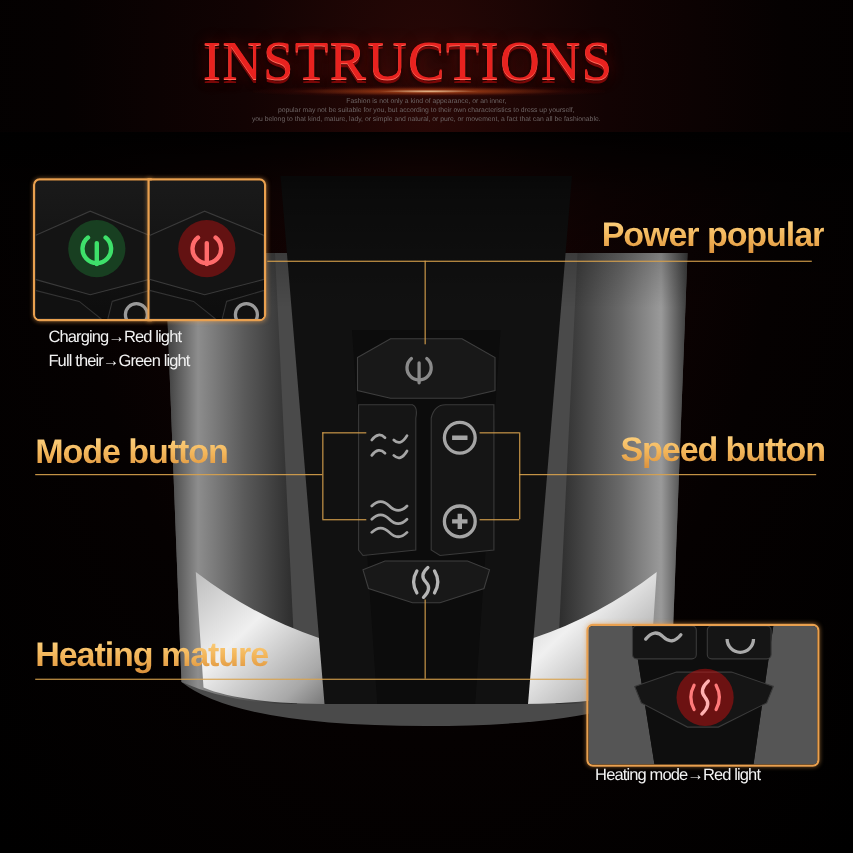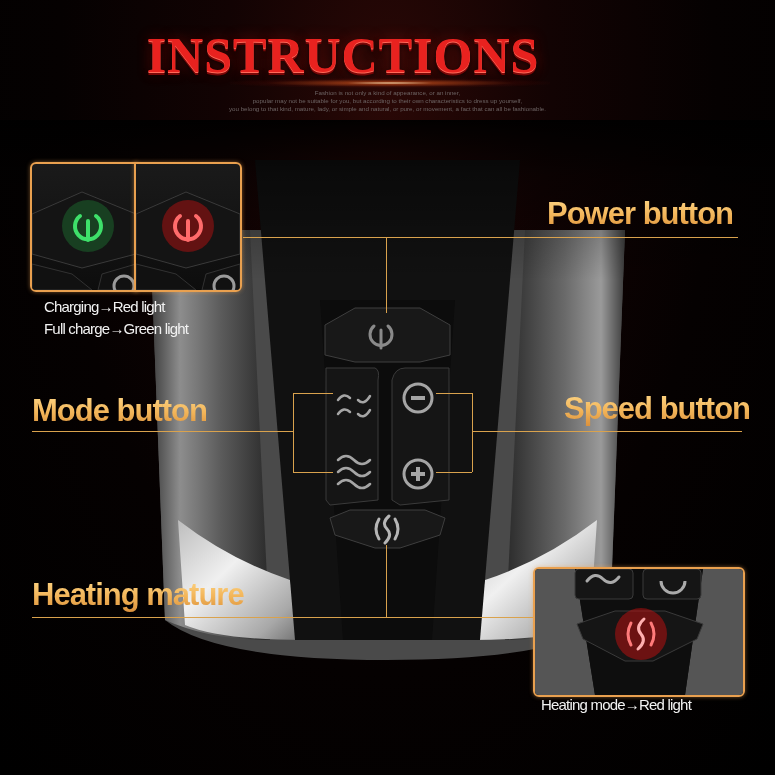--- a/index.html
+++ b/index.html
@@ -3,23 +3,24 @@
 <meta charset="utf-8">
 <style>
   html, body { margin:0; padding:0; background:#000; }
   #stage {
     position:relative; width:775px; height:775px; overflow:hidden;
     background: radial-gradient(ellipse at 50% 12%, #2a0806 0%, #120303 30%, #050101 60%, #000 100%);
     font-family:"Liberation Sans", sans-serif;
   }
   .title {
     position:absolute; left:0; top:26px; width:686px; text-align:center;
-    font-family:"Liberation Serif", serif; font-weight:bold; font-size:50px; letter-spacing:1px;
+    font-family:"Liberation Serif", serif; font-weight:normal; font-size:50px; letter-spacing:1px;
     color:#e8221f;
     text-shadow: 0 1px 0 #ff6a5a, 0 3px 0 #7a0707, 0 4px 6px rgba(0,0,0,.9), 0 0 14px rgba(255,30,20,.35);
+    padding-left: 28px;
   }
   .title-glow {
     position:absolute; left:230px; top:78px; width:320px; height:10px;
     background: radial-gradient(ellipse at center, rgba(255,210,160,.9) 0%, rgba(230,90,30,.5) 20%, rgba(120,20,10,.15) 55%, transparent 75%);
   }
   .subtitle {
     position:absolute; left:0; top:89px; width:775px; text-align:center;
     font-size:6.2px; line-height:8px; color:#6d6464;
   }
   
@@ -140,21 +141,21 @@
   <div class="callout-line" style="left:293px;top:472px;width:40px;height:1px"></div>
 
   <div class="callout-line" style="left:472px;top:431px;width:270px;height:1px"></div>
   <div class="callout-line" style="left:472px;top:393px;width:1px;height:79px"></div>
   <div class="callout-line" style="left:436px;top:393px;width:36px;height:1px"></div>
   <div class="callout-line" style="left:436px;top:472px;width:36px;height:1px"></div>
 
   <div class="callout-line" style="left:32px;top:617px;width:502px;height:1px"></div>
   <div class="callout-line" style="left:386px;top:545px;width:1px;height:72px"></div>
 
-  <div class="label-gold" style="left:547px;top:196px">Power button</div>
+  <div class="label-gold" style="left:547px;top:196px">Power popular</div>
   <div class="label-gold" style="left:32px;top:393px">Mode button</div>
   <div class="label-gold" style="left:564px;top:391px">Speed button</div>
   <div class="label-gold" style="left:32px;top:577px">Heating mature</div>
 
   <div class="inset" style="left:30px;top:162px;width:104px;height:126px;border-radius:6px 0 0 6px;">
     <svg width="104" height="126" viewBox="0 0 104 126">
       <path d="M0,50 L50,28 L104,50 L104,90 L50,104 L0,90 Z" fill="#141414" stroke="#3a3a3a"></path>
       <circle cx="56" cy="62" r="26" fill="#1f8f3a" opacity="0.35"></circle>
       <path d="M48,52 A13,13 0 1,0 64,52" fill="none" stroke="#3ee06a" stroke-width="4" stroke-linecap="round"></path>
       <line x1="56" y1="57" x2="56" y2="76" stroke="#3ee06a" stroke-width="4" stroke-linecap="round"></line>
@@ -168,21 +169,21 @@
       <path d="M0,50 L50,28 L104,50 L104,90 L50,104 L0,90 Z" fill="#141414" stroke="#3a3a3a"></path>
       <circle cx="52" cy="62" r="26" fill="#c41010" opacity="0.45"></circle>
       <path d="M44,52 A13,13 0 1,0 60,52" fill="none" stroke="#ff6b6b" stroke-width="4" stroke-linecap="round"></path>
       <line x1="52" y1="57" x2="52" y2="76" stroke="#ff6b6b" stroke-width="4" stroke-linecap="round"></line>
       <path d="M0,100 L40,110 L60,126 L0,126 Z" fill="#111" stroke="#333"></path>
       <path d="M70,110 L104,100 L104,126 L66,126 Z" fill="#111" stroke="#333"></path>
       <circle cx="88" cy="122" r="10" fill="none" stroke="#9a9a9a" stroke-width="3"></circle>
     </svg>
   </div>
   <div class="label-white" style="left:44px;top:298px">Charging→Red light</div>
-  <div class="label-white" style="left:44px;top:320px">Full charge→Green light</div>
+  <div class="label-white" style="left:44px;top:320px">Full their→Green light</div>
 
   <div class="inset" style="left:533px;top:567px;width:208px;height:126px;">
     <svg width="208" height="126" viewBox="0 0 208 126">
       <path d="M0,0 L40,0 L60,126 L0,126 Z" fill="#555"></path>
       <path d="M168,0 L208,0 L208,126 L150,126 Z" fill="#555"></path>
       <path d="M40,0 L168,0 L150,126 L60,126 Z" fill="#0e0e0e"></path>
       <rect x="40" y="0" width="58" height="30" rx="4" fill="#151515" stroke="#3a3a3a"></rect>
       <rect x="108" y="0" width="58" height="30" rx="4" fill="#151515" stroke="#3a3a3a"></rect>
       <path d="M52,12 Q60,2 68,10 T84,8" fill="none" stroke="#aaa" stroke-width="3" stroke-linecap="round"></path>
       <path d="M126,12 A12,12 0 0,0 150,12" fill="none" stroke="#aaa" stroke-width="3"></path>

